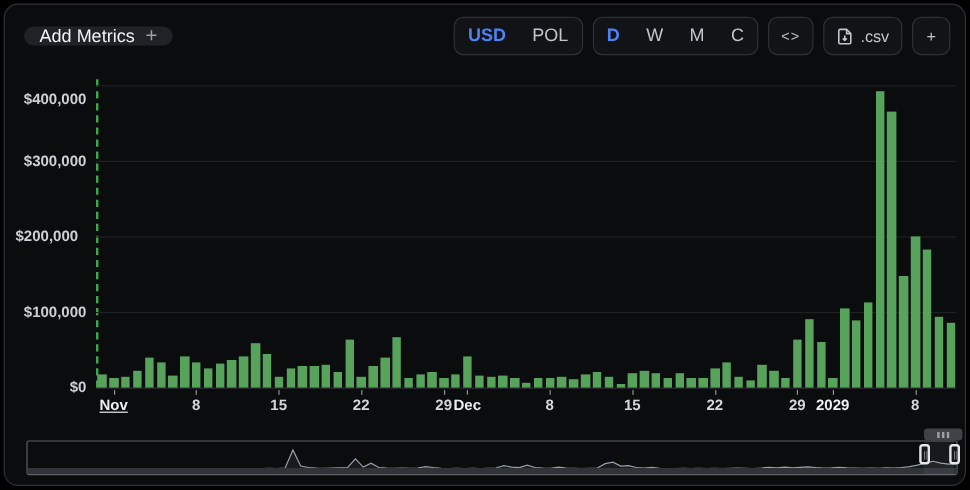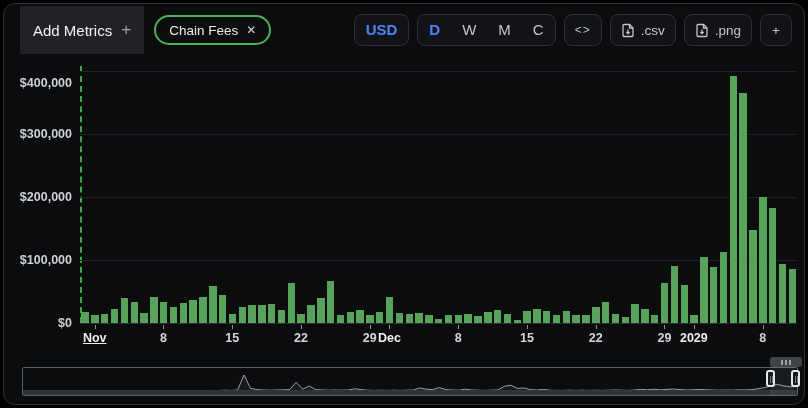--- a/index.html
+++ b/index.html
@@ -4,22 +4,22 @@
 <style>
   * { box-sizing: border-box; margin: 0; padding: 0; }
   html,body { width: 808px; height: 408px; background:#000; overflow:hidden;
               font-family:"Liberation Sans", sans-serif; }
   .card { position:absolute; left:3px; top:3px; width:802px; height:402px;
           background:#0b0c0e; border:1px solid #2e3136; border-radius:12px; overflow:hidden; }
 
   
   .header { position:absolute; left:16px; top:10px; right:12px; height:32px;
             display:flex; align-items:center; gap:10px; }
-  .btn-addmetrics { display:flex; align-items:center; gap:9px; height:48px; padding:0 13px;
-            background:#212228; border:none; border-radius:0; color:#f1f2f4; font-size:15px; cursor:pointer; }
+  .btn-addmetrics { display:flex; align-items:center; gap:9px; height:16px; padding:0 13px;
+            background:#212228; border:none; border-radius:16px; color:#f1f2f4; font-size:15px; cursor:pointer; }
   .btn-addmetrics .plus { color:#9ba0a6; font-size:17px; }
   .pill { display:flex; align-items:center; gap:8px; height:30px; padding:0 13px;
           border:2px solid #4db151; border-radius:16px; color:#eceef0; font-size:13.5px;
           background:transparent; cursor:pointer; }
   .pill .x { color:#d6d9dd; font-size:12px; }
   .hdr-right { margin-left:auto; display:flex; align-items:center; gap:8px; }
   .group { display:flex; align-items:center; height:32px; border:1px solid #2e3035;
            border-radius:8px; background:#121317; overflow:hidden; }
   .group .opt { padding:0 11px; font-size:15px; color:#c3c6cb; line-height:30px; cursor:pointer; }
   .group .opt.sel { color:#4d83f7; font-weight:700; }
@@ -66,69 +66,58 @@
 </head>
 <body>
 
 <div class="card">
 
   <div class="header">
     <button class="btn-addmetrics">
       <span>Add Metrics</span>
       <span class="plus">+</span>
     </button>
-    <button class="pill">
-      <span>Chain Fees</span>
-      <span class="x">✕</span>
-    </button>
 
     <div class="hdr-right">
       <div class="group">
         <span class="opt sel">USD</span>
+        <span class="opt">POL</span>
       </div>
       <div class="group">
         <span class="opt sel">D</span>
         <span class="opt">W</span>
         <span class="opt">M</span>
         <span class="opt">C</span>
       </div>
       <button class="iconbtn">
         <span class="code">&lt;&gt;</span>
       </button>
       <button class="iconbtn">
         <svg class="fileicon" viewBox="0 0 14 15" fill="none" stroke="#c3c6cb" stroke-width="1.3">
           <path d="M8.5 1.5 H3 a1 1 0 0 0 -1 1 v10 a1 1 0 0 0 1 1 h8 a1 1 0 0 0 1 -1 V5 Z"></path>
           <path d="M8.5 1.5 V5 H12"></path>
             <path d="M7 6.5 v4 M5.3 9 L7 10.7 L8.7 9"></path>
         </svg>
         <span>.csv</span>
       </button>
       <button class="iconbtn">
-        <svg class="fileicon" viewBox="0 0 14 15" fill="none" stroke="#c3c6cb" stroke-width="1.3">
-          <path d="M8.5 1.5 H3 a1 1 0 0 0 -1 1 v10 a1 1 0 0 0 1 1 h8 a1 1 0 0 0 1 -1 V5 Z"></path>
-          <path d="M8.5 1.5 V5 H12"></path>
-            <path d="M7 6.5 v4 M5.3 9 L7 10.7 L8.7 9"></path>
-        </svg>
-        <span>.png</span>
-      </button>
-      <button class="iconbtn">
         <span>+</span>
       </button>
     </div>
   </div>
 
 
   <div id="chart">
     <div class="dashline"></div>
   <div class="axisline" style="top: 319px;"></div>
       <div class="ylabel" style="left: 2px; top: 312px;">$0</div>
       <div class="gridline" style="top: 256px;"></div>
       <div class="ylabel" style="left: 2px; top: 249px;">$100,000</div>
       <div class="gridline" style="top: 193px;"></div>
-      <div class="ylabel" style="left: 2px; top: 186px;">$200,000</div>
+      <div class="ylabel" style="left: 2px; top: 186px; text-align: center;">$200,000</div>
       <div class="gridline" style="top: 130px;"></div>
       <div class="ylabel" style="left: 2px; top: 123px;">$300,000</div>
       <div class="gridline" style="top: 67px;"></div>
       <div class="ylabel" style="left: 2px; top: 72px;">$400,000</div>
       <div class="bar" style="left: 77.4px; width: 7.42192px; top: 308.29px; height: 10.71px; background: rgb(87, 163, 91);"></div>
       <div class="bar" style="left: 87.2219px; width: 7.42192px; top: 310.81px; height: 8.19px; background: rgb(87, 163, 91);"></div>
       <div class="bar" style="left: 97.0438px; width: 7.42192px; top: 310.18px; height: 8.82px; background: rgb(87, 163, 91);"></div>
       <div class="bar" style="left: 106.866px; width: 7.42192px; top: 304.51px; height: 14.49px; background: rgb(87, 163, 91);"></div>
       <div class="bar" style="left: 116.688px; width: 7.42192px; top: 293.8px; height: 25.2px; background: rgb(87, 163, 91);"></div>
       <div class="bar" style="left: 126.51px; width: 7.42192px; top: 298.21px; height: 20.79px; background: rgb(87, 163, 91);"></div>

